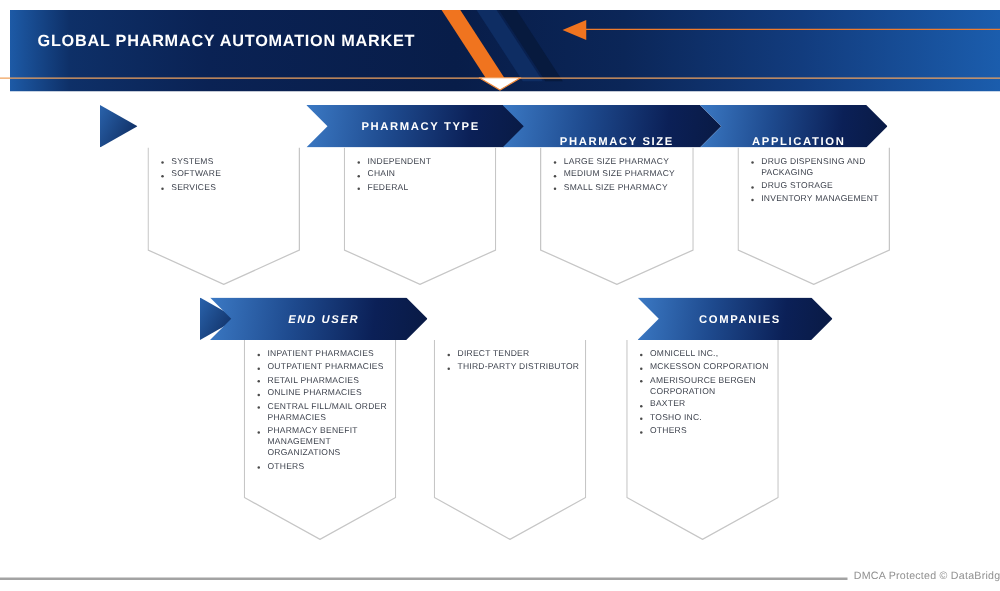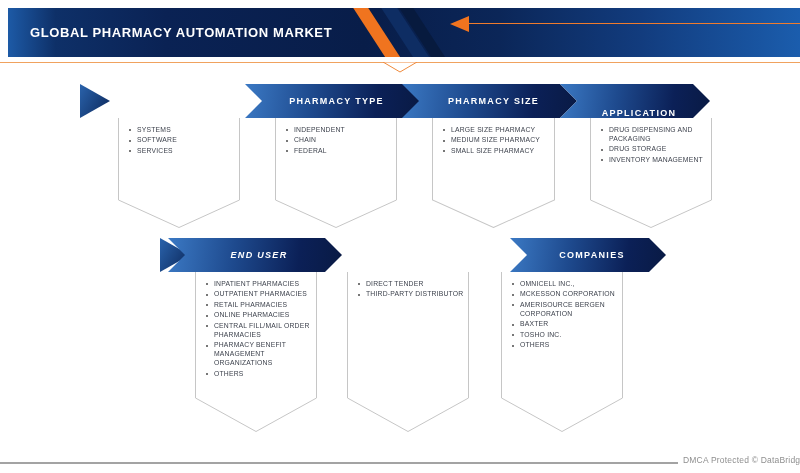--- a/index.html
+++ b/index.html
@@ -1,20 +1,20 @@
 <!DOCTYPE html>
 <html><head>
 <meta charset="utf-8">
 <style>
   html,body{margin:0;padding:0;background:#fff;}
   .stage{position:relative;width:800px;height:473px;background:#ffffff;overflow:hidden;
          font-family:"Liberation Sans",sans-serif;}
 
   
-  .header{position:absolute;left:8px;top:8px;right:0;height:49px;overflow:hidden;
+  .header{position:absolute;left:8px;top:8px;right:0;height:65px;overflow:hidden;
     background:linear-gradient(90deg,#1d5aa6 0%,#0e3068 6%,#0a2254 20%,#081d49 45%,#0b2658 62%,#123c7e 80%,#1b5dad 100%);}
   .title{position:absolute;left:22px;top:0;height:49px;display:flex;align-items:center;
     color:#ffffff;font-size:13px;font-weight:bold;letter-spacing:.6px;white-space:nowrap;}
   .stripe{position:absolute;top:-5px;height:62px;transform:skewX(33deg);transform-origin:0 0;}
   .s1{left:342px;width:15px;background:#f0741f;}
   .s2{left:370px;width:16px;background:#0e2d63;}
   .s3{left:388px;width:14px;background:#071a3e;}
   .hline{position:absolute;top:15px;left:460px;right:0;height:1px;background:#ef7c2d;}
   .harrow{position:absolute;left:442px;top:7.5px;width:0;height:0;
     border-top:8px solid transparent;border-bottom:8px solid transparent;border-right:19px solid #f0741f;}
@@ -24,21 +24,21 @@
   .notch{position:absolute;left:383px;top:62px;width:34px;height:11px;display:block;}
   .notch path{fill:#ffffff;stroke:#ef8a3c;stroke-width:1;}
 
   
   .band{position:absolute;height:34px;display:flex;align-items:center;justify-content:center;
     background:linear-gradient(97deg,#3b79c4 0%,#1e4a8e 38%,#0b2057 75%,#091a44 100%);
     clip-path:polygon(0 0,calc(100% - 17px) 0,100% 50%,calc(100% - 17px) 100%,0 100%,17px 50%);}
   .r1{top:84px;}.r2{top:238px;}
   .b1{left:88px;width:174px;}
   .b2{left:245px;width:175px;}
-  .b3{left:402px;width:175px;}
+  .b3{left:402px;width:175px;align-items:flex-end;}
   .b4{left:560px;width:150px;align-items:flex-end;}
   .b5{left:168px;width:174px;font-style:italic;}
   .b6{left:325px;width:174px;}
   .b7{left:510px;width:156px;}
   .band-label{color:#fff;font-weight:bold;font-size:9px;letter-spacing:1.3px;padding-left:8px;white-space:nowrap;}
   .b6 .band-label{letter-spacing:.7px;}
   .lead{position:absolute;width:30px;height:34px;
     background:linear-gradient(120deg,#2a63ac,#0b2658);
     clip-path:polygon(0 0,100% 50%,0 100%);}
   .lead1{left:80px;top:84px;}

